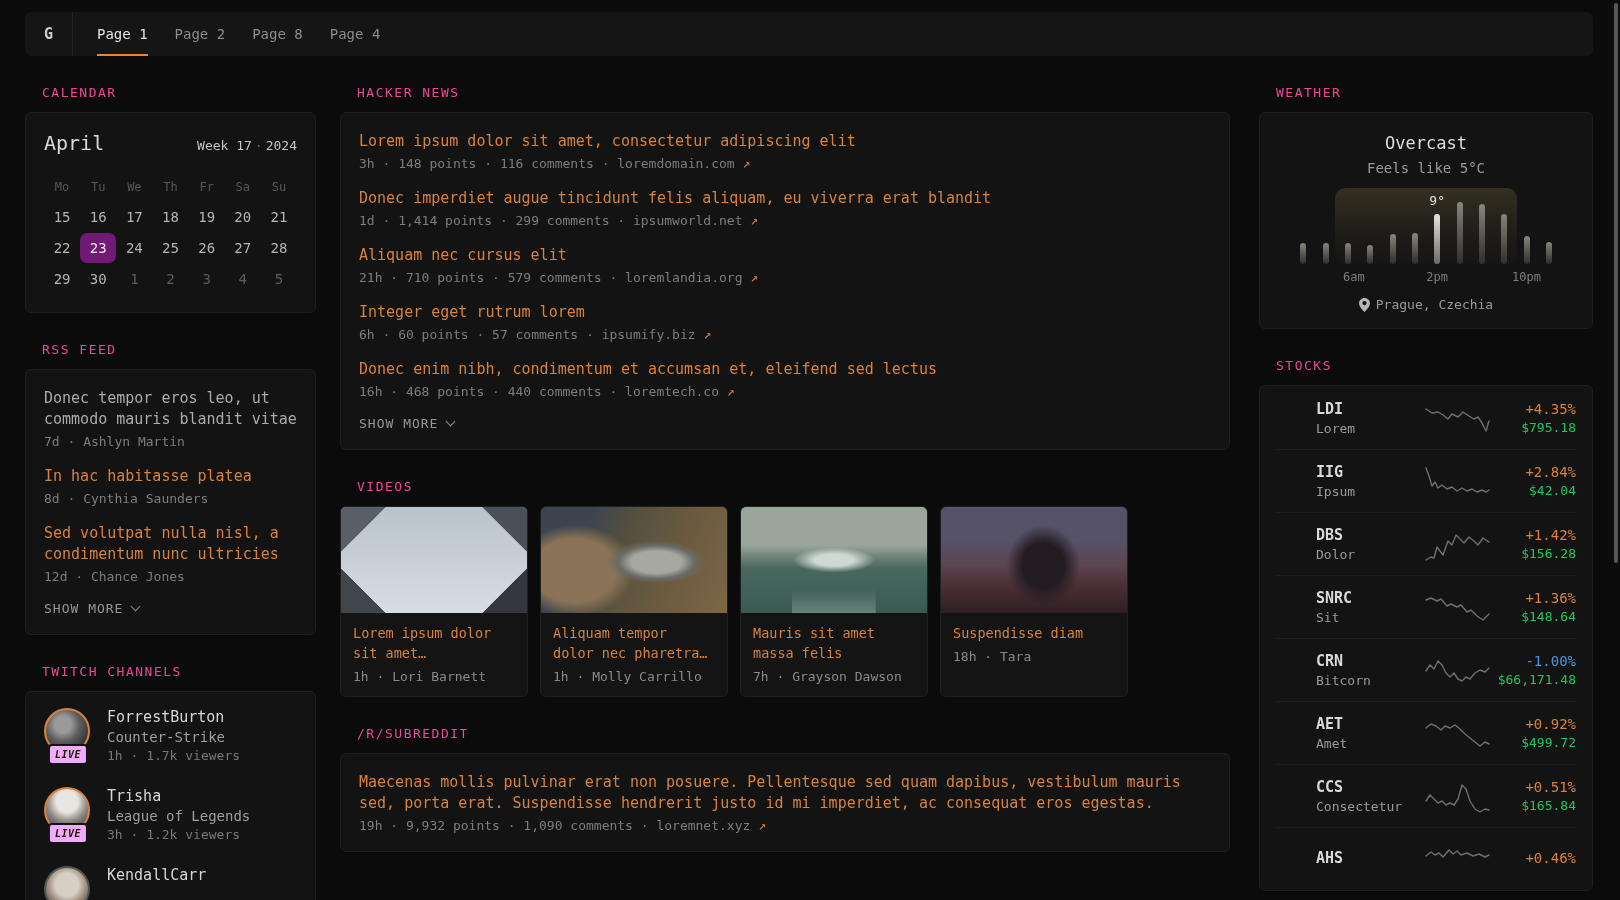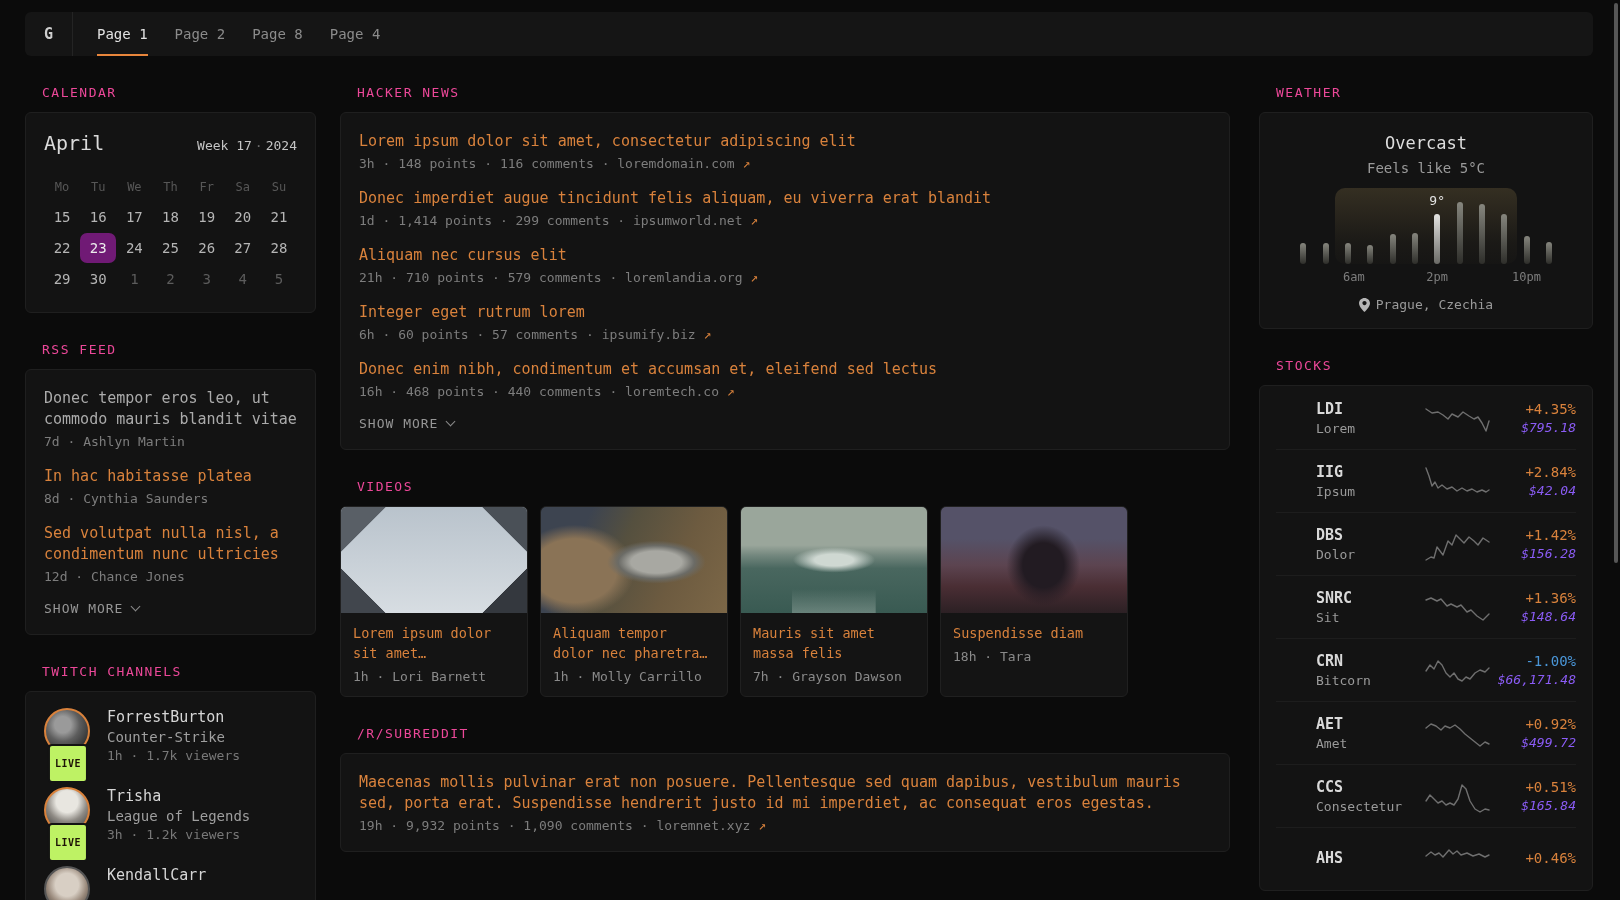--- a/index.html
+++ b/index.html
@@ -62,22 +62,22 @@
   #twitch-card { padding:16px 18px; }
   .tw-row { display:flex; gap:15px; margin-bottom:15px; cursor:pointer; }
   .tw-row:last-child { margin-bottom:0; }
   .tw-avatar-wrap { position:relative; width:48px; height:64px; flex:none; }
   .tw-avatar { width:46px; height:46px; border-radius:50%; border:2px solid #d9823c; }
   .tw-avatar.offline { border-color:#555; }
   .avatar-a { background:radial-gradient(circle at 40% 35%, #9a9a9a 0 22%, #5e5e5e 45%, #2e2e2e 80%); }
   .avatar-b { background:radial-gradient(circle at 50% 30%, #e8e6e0 0 30%, #8e8a84 55%, #4a4a48 85%); }
   .avatar-c { background:radial-gradient(circle at 50% 40%, #d8cfc4 0 35%, #98887a 60%, #55504a 85%); }
   .live-badge { position:absolute; left:50%; transform:translateX(-50%); top:36px;
-    background:#bef264; color:#1d1206; font-size:10px; font-weight:bold;
-    letter-spacing:0.5px; padding:12px 5px; border-radius:4px; border:2px solid #131313; }
+    background:#f0abfc; color:#1d1206; font-size:10px; font-weight:bold;
+    letter-spacing:0.5px; padding:3px 5px; border-radius:4px; border:2px solid #131313;font-style:italic; }
   .tw-name { font-size:15px; color:#d6d6d6; }
   .tw-game { font-size:14px; color:#9f9f9f; margin-top:3px; }
   .tw-meta { font-size:13px; color:#787878; margin-top:3px; }
 
   
   #videos-row { display:flex; gap:12px; overflow:hidden; }
   .video-card { width:188px; flex:none; background:#141414; border:1px solid #202020;
     border-radius:6px; overflow:hidden; cursor:pointer; }
   .thumb { width:100%; height:106px; }
   .thumb-pillars { background:
@@ -127,21 +127,21 @@
   .stock-row + .stock-row { border-top:1px solid #1d1d1d; }
   .stock-id { width:104px; flex:none; text-align:left;margin-left:40px; }
   .stock-ticker { font-size:15px; font-weight:bold; color:#d9d9d9; }
   .stock-name { font-size:13px; color:#9a9a9a; margin-top:3px; }
   .stock-spark { flex:none; }
   .stock-spark svg { display:block; }
   .stock-right { flex:1; text-align:right; }
   .stock-change { font-size:14px; }
   .stock-change.up { color:#d9823c; }
   .stock-change.down { color:#4a96d8; }
-  .stock-price { font-size:13px; color:#8b5cf6; margin-top:3px;font-style:italic; }
+  .stock-price { font-size:13px; color:#22c55e; margin-top:3px; }
 </style>
 </head>
 <body>
 
 <header id="topbar">
   <div id="logo">G</div>
   <nav id="tabs">
       <div class="tab active">
         <span>Page 1</span>
       </div>

